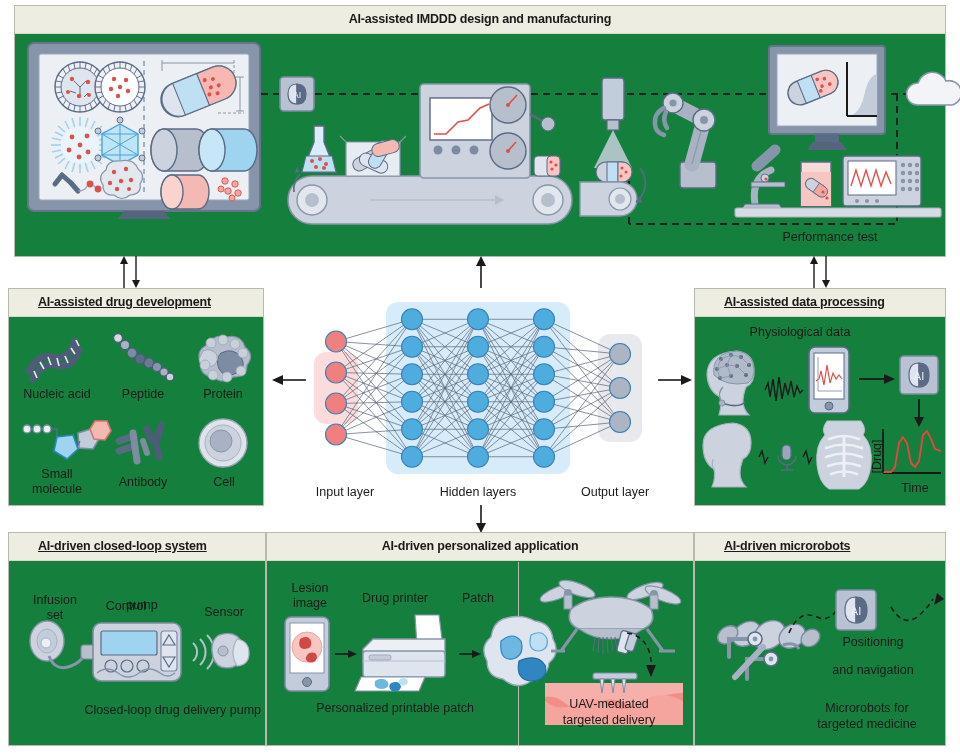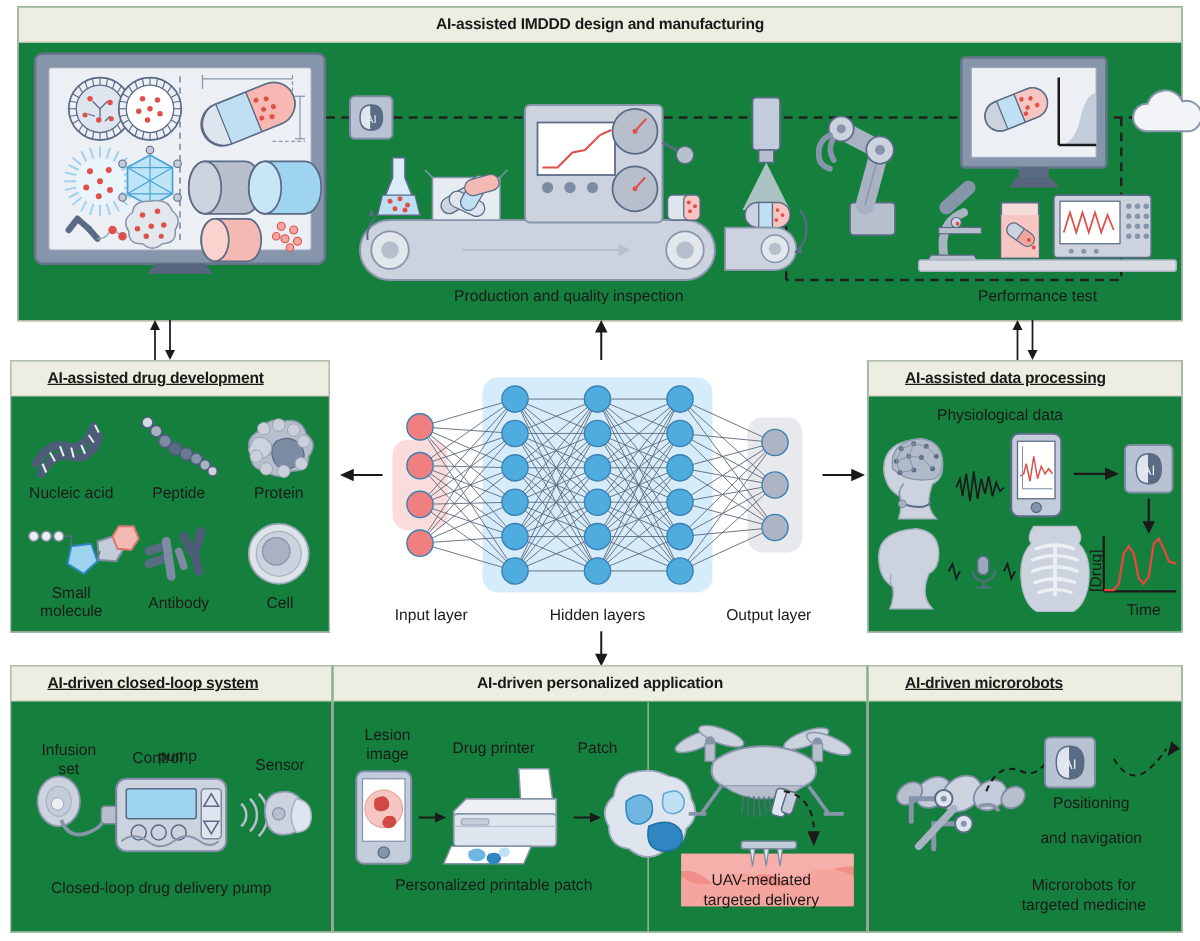--- a/index.html
+++ b/index.html
@@ -322,21 +322,20 @@
           <rect x="0" y="0" width="26" height="20" rx="4" fill="#dfe5ee" stroke="#5a6b85" stroke-width="1.2"></rect>
           <rect x="13" y="0" width="13" height="20" rx="4" fill="#f7c6c2" stroke="#5a6b85" stroke-width="1"></rect>
           <g fill="#e0504a">
               <circle cx="17" cy="6" r="1.6"></circle>
               <circle cx="22" cy="9" r="1.6"></circle>
               <circle cx="18" cy="13" r="1.6"></circle>
             </g>
         </g>
       </svg>
     </div>
-    <div class="cap" style="left:290px;top:224px;width:300px;">Production and quality inspection</div>
 
     <div class="fig" style="left:565px;top:58px;">
       <svg width="190" height="160" viewBox="0 0 190 160">
 
         <rect x="22" y="14" width="22" height="42" rx="3" fill="#c3ccda" stroke="#5a6b85" stroke-width="1.4"></rect>
         <rect x="27" y="56" width="12" height="10" fill="#b7bfcd" stroke="#5a6b85" stroke-width="1.2"></rect>
         <path d="M33 66 L14 104 h38z" fill="#ded9ef" opacity="0.75"></path>
 
         <g transform="translate(16,98)">
           <rect x="0" y="0" width="36" height="20" rx="10" fill="#ccd3de" stroke="#5a6b85" stroke-width="1.2"></rect>
@@ -908,21 +907,21 @@
           <path d="M170 22 a12 12 0 0 1 0 18"></path>
           <path d="M177 18 a18 18 0 0 1 0 26"></path>
           <path d="M184 14 a24 24 0 0 1 0 34"></path>
         </g>
 
         <path d="M196 14 q18 -6 24 10 q5 16 -10 22 q-16 4 -20 -10 q-4 -16 6 -22z" fill="#ccd3de" stroke="#8795ab" stroke-width="1.4"></path>
         <path d="M214 18 q12 2 12 14 q0 12 -12 13 q-8 -13 0 -27z" fill="#dfe5ee" stroke="#a8b2c2" stroke-width="1.2"></path>
         <circle cx="200" cy="30" r="5" fill="#b7bfcd" stroke="#8795ab" stroke-width="1"></circle>
       </svg>
     </div>
-    <div class="cap" style="left:0;top:170px;width:240px;">Closed-loop drug delivery pump</div>
+    <div class="cap" style="left:12px;top:170px;width:240px;text-align:right;">Closed-loop drug delivery pump</div>
   </div>
 
   <div class="panel" style="left:266px;top:532px;width:428px;height:214px;">
     <div class="panel-head center"></div>
     <div class="panel-title ctr">AI-driven personalized application</div>
     <div class="divider" style="left:251px;top:29px;width:1px;height:184px;"></div>
 
     <div class="cap" style="left:8px;top:48px;width:70px;">Lesion</div>
     <div class="cap" style="left:8px;top:63px;width:70px;">image</div>
     <div class="cap" style="left:78px;top:58px;width:100px;">Drug printer</div>

